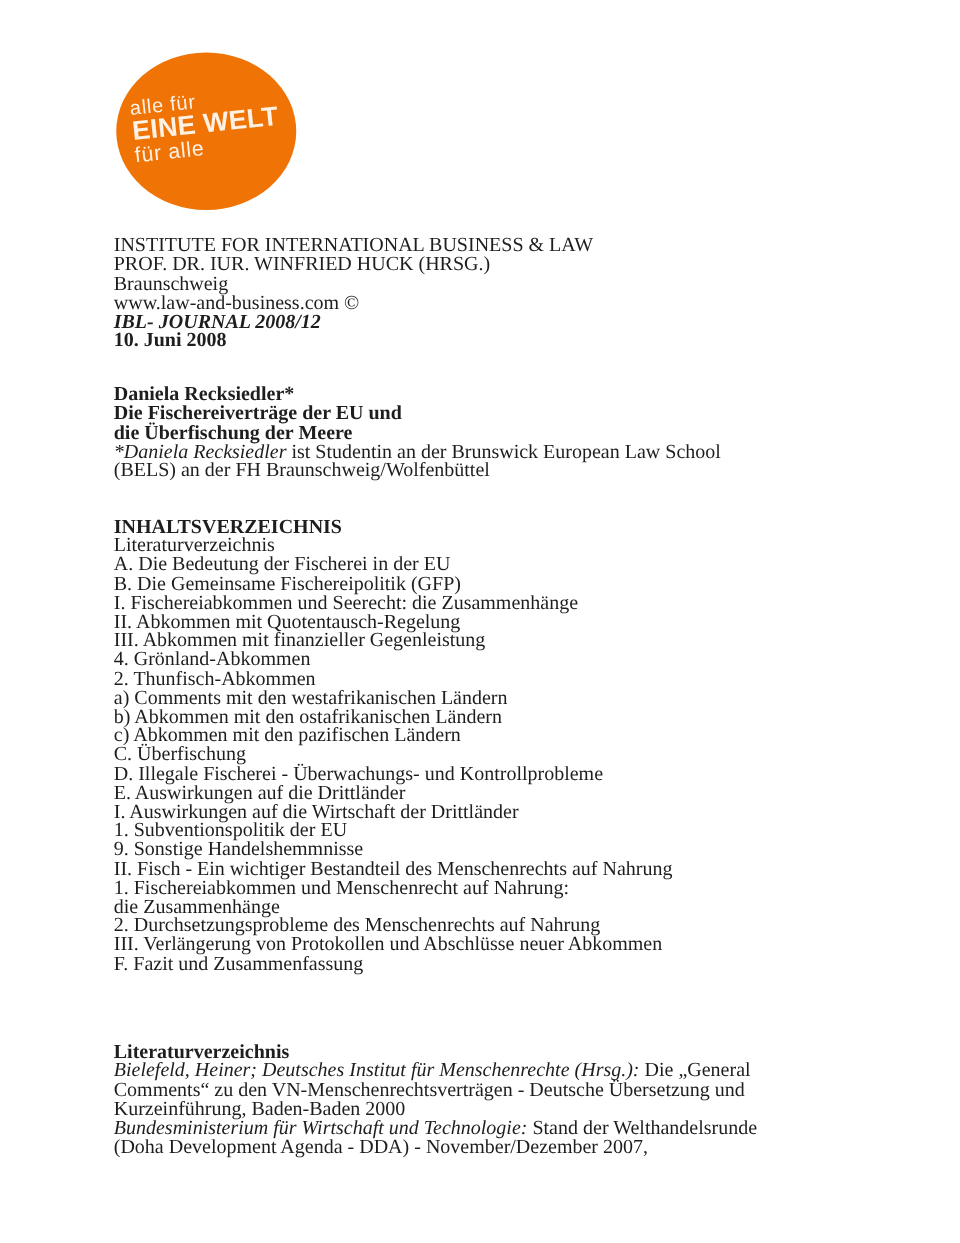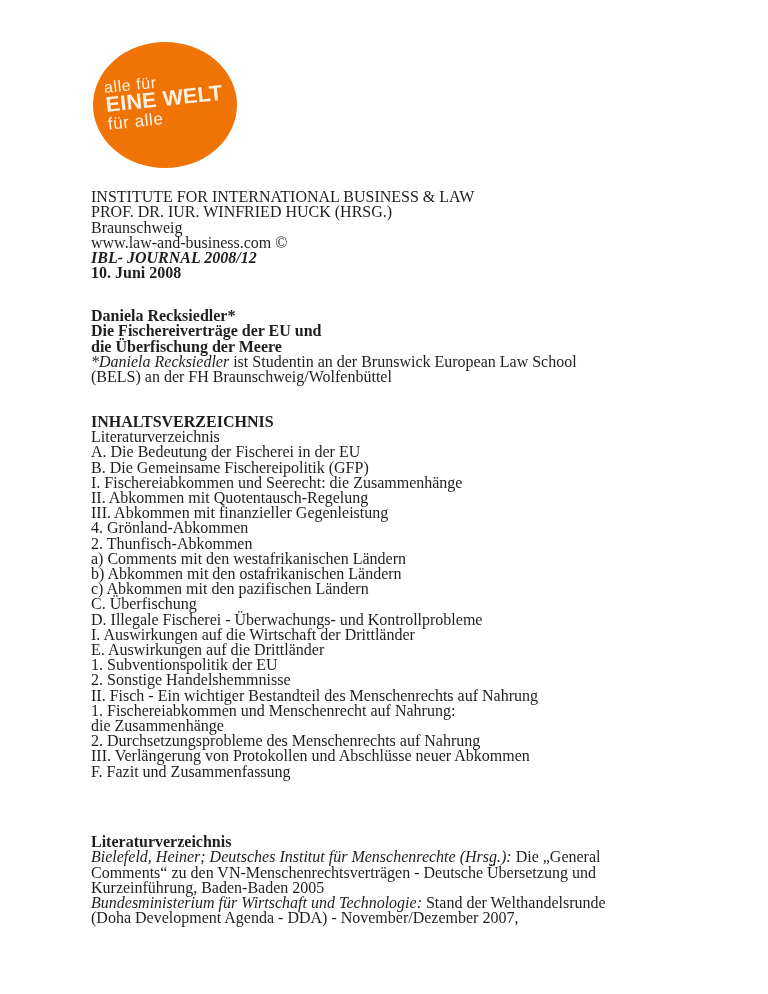--- a/index.html
+++ b/index.html
@@ -83,34 +83,34 @@
     <div>I. Fischereiabkommen und Seerecht: die Zusammenhänge</div>
     <div>II. Abkommen mit Quotentausch-Regelung</div>
     <div>III. Abkommen mit finanzieller Gegenleistung</div>
     <div>4. Grönland-Abkommen</div>
     <div>2. Thunfisch-Abkommen</div>
     <div>a) Comments mit den westafrikanischen Ländern</div>
     <div>b) Abkommen mit den ostafrikanischen Ländern</div>
     <div>c) Abkommen mit den pazifischen Ländern</div>
     <div>C. Überfischung</div>
     <div>D. Illegale Fischerei - Überwachungs- und Kontrollprobleme</div>
+    <div>E. Auswirkungen auf die Drittländer</div>
     <div>I. Auswirkungen auf die Wirtschaft der Drittländer</div>
-    <div>E. Auswirkungen auf die Drittländer</div>
     <div>1. Subventionspolitik der EU</div>
-    <div>2. Sonstige Handelshemmnisse</div>
+    <div>9. Sonstige Handelshemmnisse</div>
     <div>II. Fisch - Ein wichtiger Bestandteil des Menschenrechts auf Nahrung</div>
     <div>1. Fischereiabkommen und Menschenrecht auf Nahrung:</div>
     <div>die Zusammenhänge</div>
     <div>2. Durchsetzungsprobleme des Menschenrechts auf Nahrung</div>
     <div>III. Verlängerung von Protokollen und Abschlüsse neuer Abkommen</div>
     <div>F. Fazit und Zusammenfassung</div>
   </div>
 
   <div class="block lit-block">
     <div class="bold">Literaturverzeichnis</div>
     <div><span class="italic">Bielefeld, Heiner; Deutsches Institut für Menschenrechte (Hrsg.):</span><span> Die „General</span></div>
     <div>Comments“ zu den VN-Menschenrechtsverträgen - Deutsche Übersetzung und</div>
-    <div>Kurzeinführung, Baden-Baden 2005</div>
+    <div>Kurzeinführung, Baden-Baden 2000</div>
     <div><span class="italic">Bundesministerium für Wirtschaft und Technologie:</span><span> Stand der Welthandelsrunde</span></div>
     <div>(Doha Development Agenda - DDA) - November/Dezember 2007,</div>
   </div>
 
 </div>
 
 </body></html>

